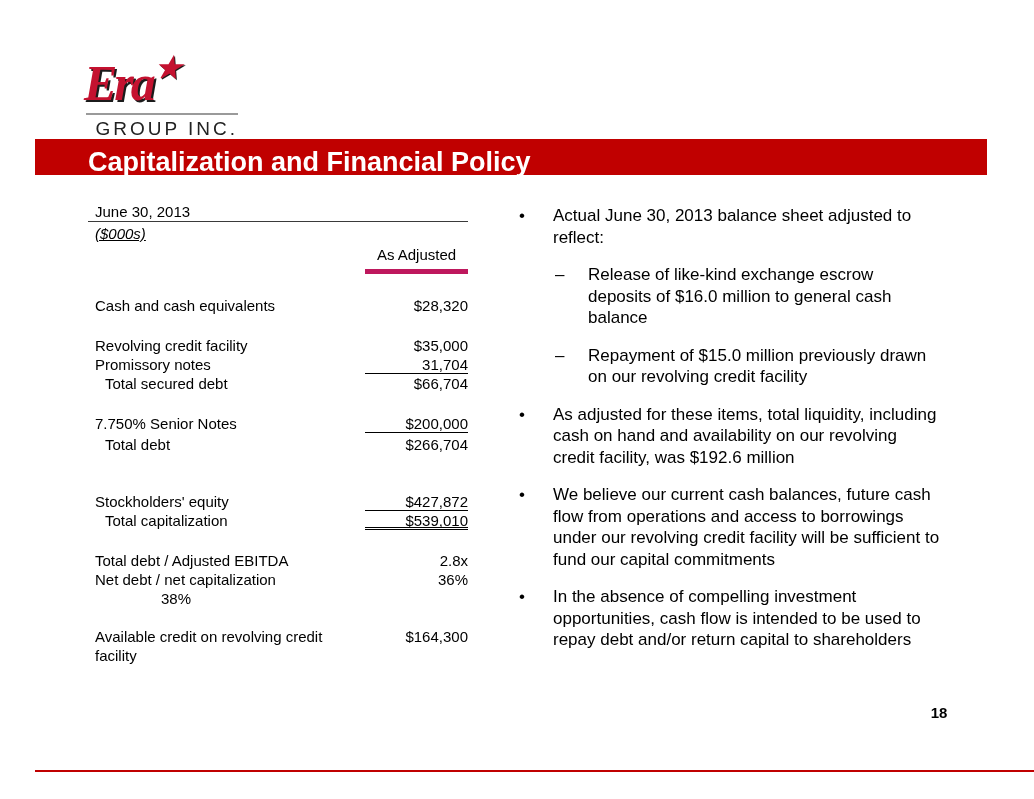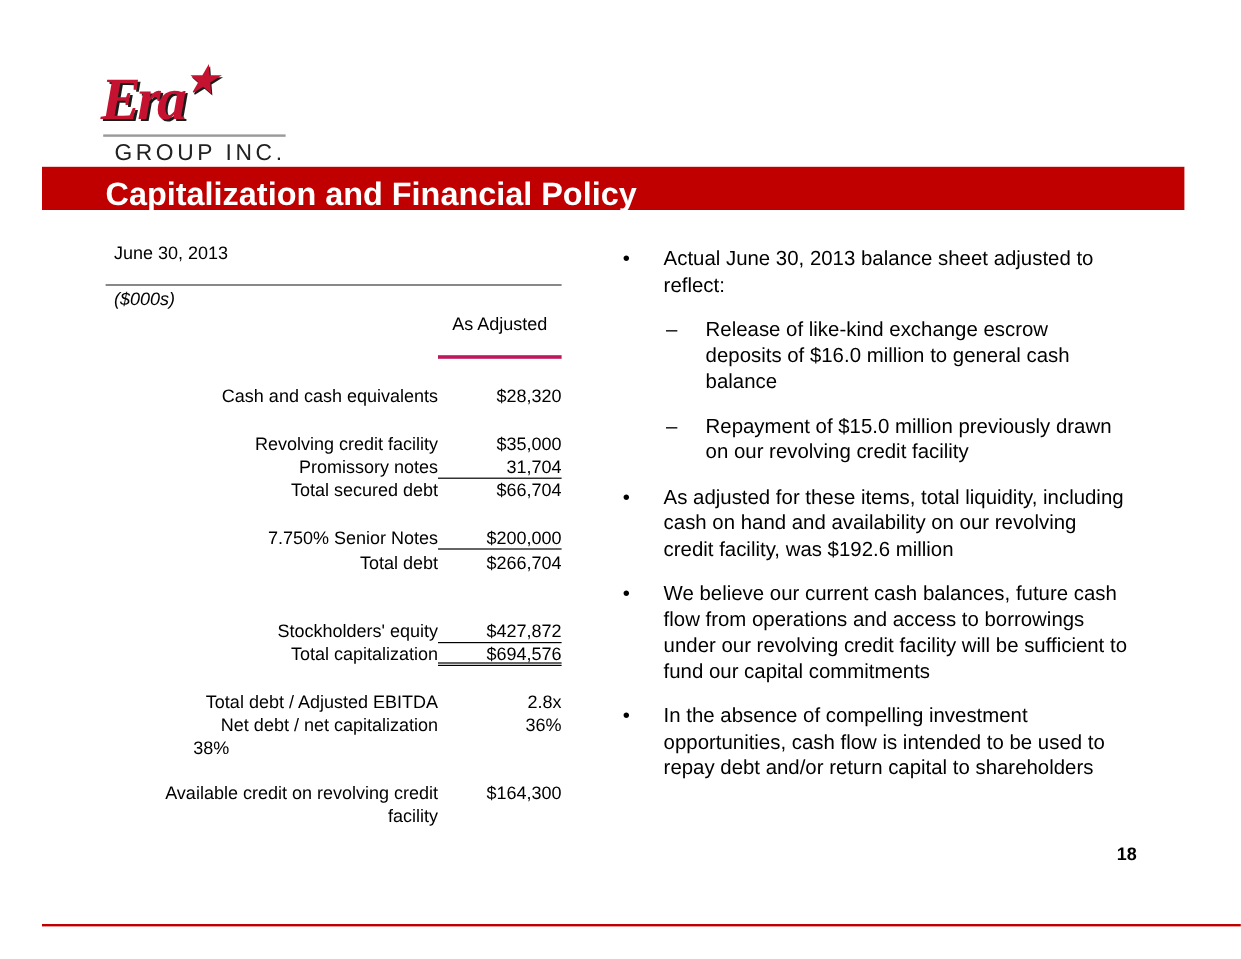--- a/index.html
+++ b/index.html
@@ -48,30 +48,30 @@
     width: 952px; height: 36px;
     background: var(--red);
     color: #fff;
     font-size: 27px; font-weight: bold;
     line-height: 47px;
     padding-left: 53px;
   }
 
   
   .fin-table { position: absolute; left: 88px; top: 203px; width: 380px; font-size: 15px; }
-  .t-date { padding: 0 0 17px 7px; border-bottom: 1px solid #3a3a3a; }
-  .t-units { font-style: italic; padding: 3px 0 0 7px; height: 21px; }
+  .t-date { padding: 0 0 1px 7px; border-bottom: 1px solid #3a3a3a; }
+  .t-units { font-style: italic; padding: 3px 0 0 7px; height: 21px; text-decoration: underline; }
   .t-colhead-wrap { display: flex; justify-content: flex-end; margin-top: 3px; }
   .t-colhead {
     width: 103px; text-align: center;
-    padding-bottom: 17px;
-    border-bottom: 3px solid #be185d;
+    padding-bottom: 6px;
+    border-bottom: 5px solid #be185d;
   }
   .row { display: flex; height: 19px; line-height: 19px; }
-  .row .lbl { flex: 1; padding-left: 7px; text-align: right; }
+  .row .lbl { flex: 1; padding-left: 7px; }
   .row.indent .lbl { padding-left: 17px; }
   .row.italic { font-style: italic; }
   .row .val { width: 103px; text-align: right; }
   .row .val.rule { border-bottom: 1px solid #000; }
   .row .val.dblrule { border-bottom: 3px double #000; }
   .sp22 { height: 22px; } .sp21 { height: 21px; } .sp19 { height: 19px; } .sp2 { height: 2px; }
 
   
   .bullets { position: absolute; left: 519px; top: 205px; width: 421px; font-size: 17px; line-height: 21.5px; }
   .b-item { display: flex; margin-bottom: 16px; }
@@ -137,21 +137,21 @@
   <div class="sp19"></div>
 
   <div class="sp19"></div>
 
   <div class="row">
     <span class="lbl">Stockholders' equity</span>
     <span class="val rule">$427,872</span>
   </div>
   <div class="row indent">
     <span class="lbl">Total capitalization</span>
-    <span class="val dblrule">$694,576</span>
+    <span class="val dblrule">$539,010</span>
   </div>
   <div class="sp21"></div>
 
   <div class="row">
     <span class="lbl">Total debt / Adjusted EBITDA</span>
     <span class="val">2.8x</span>
   </div>
   <div class="row">
     <span class="lbl">Net debt / net capitalization</span>
     <span class="val">36%</span>

